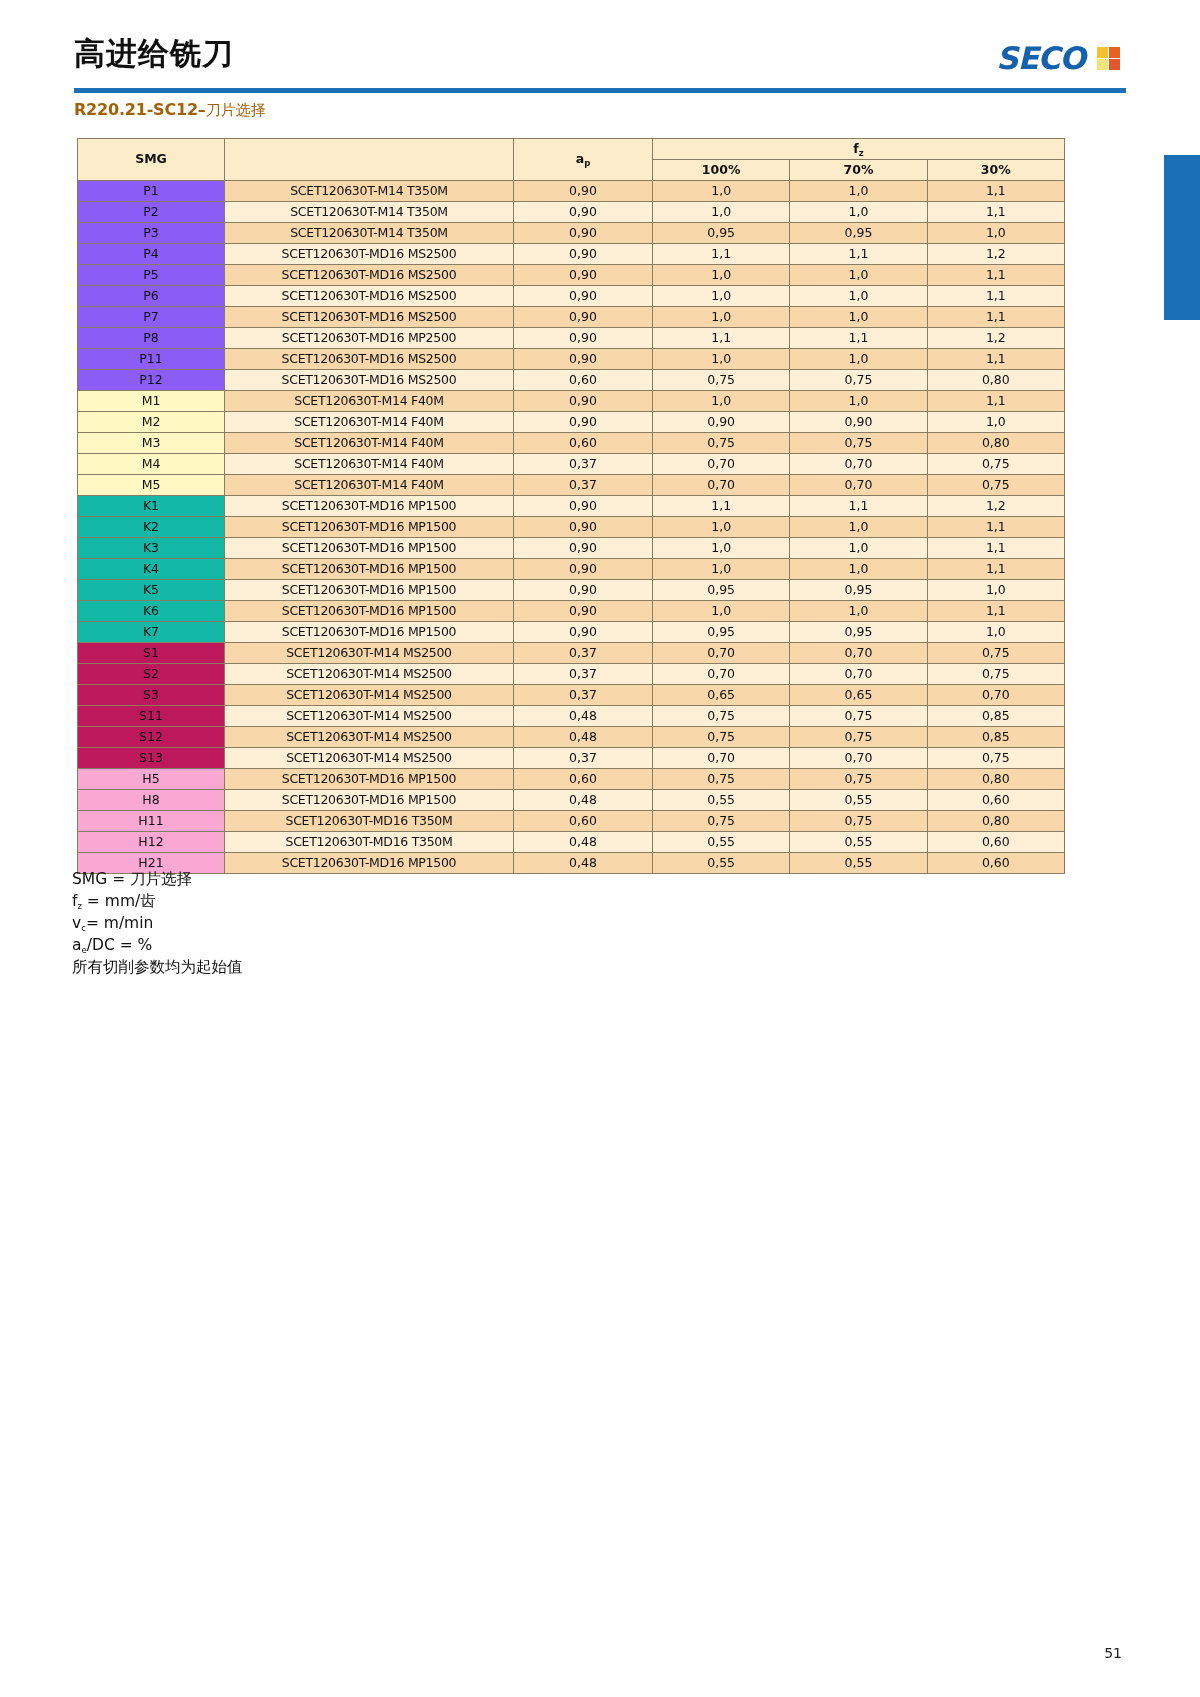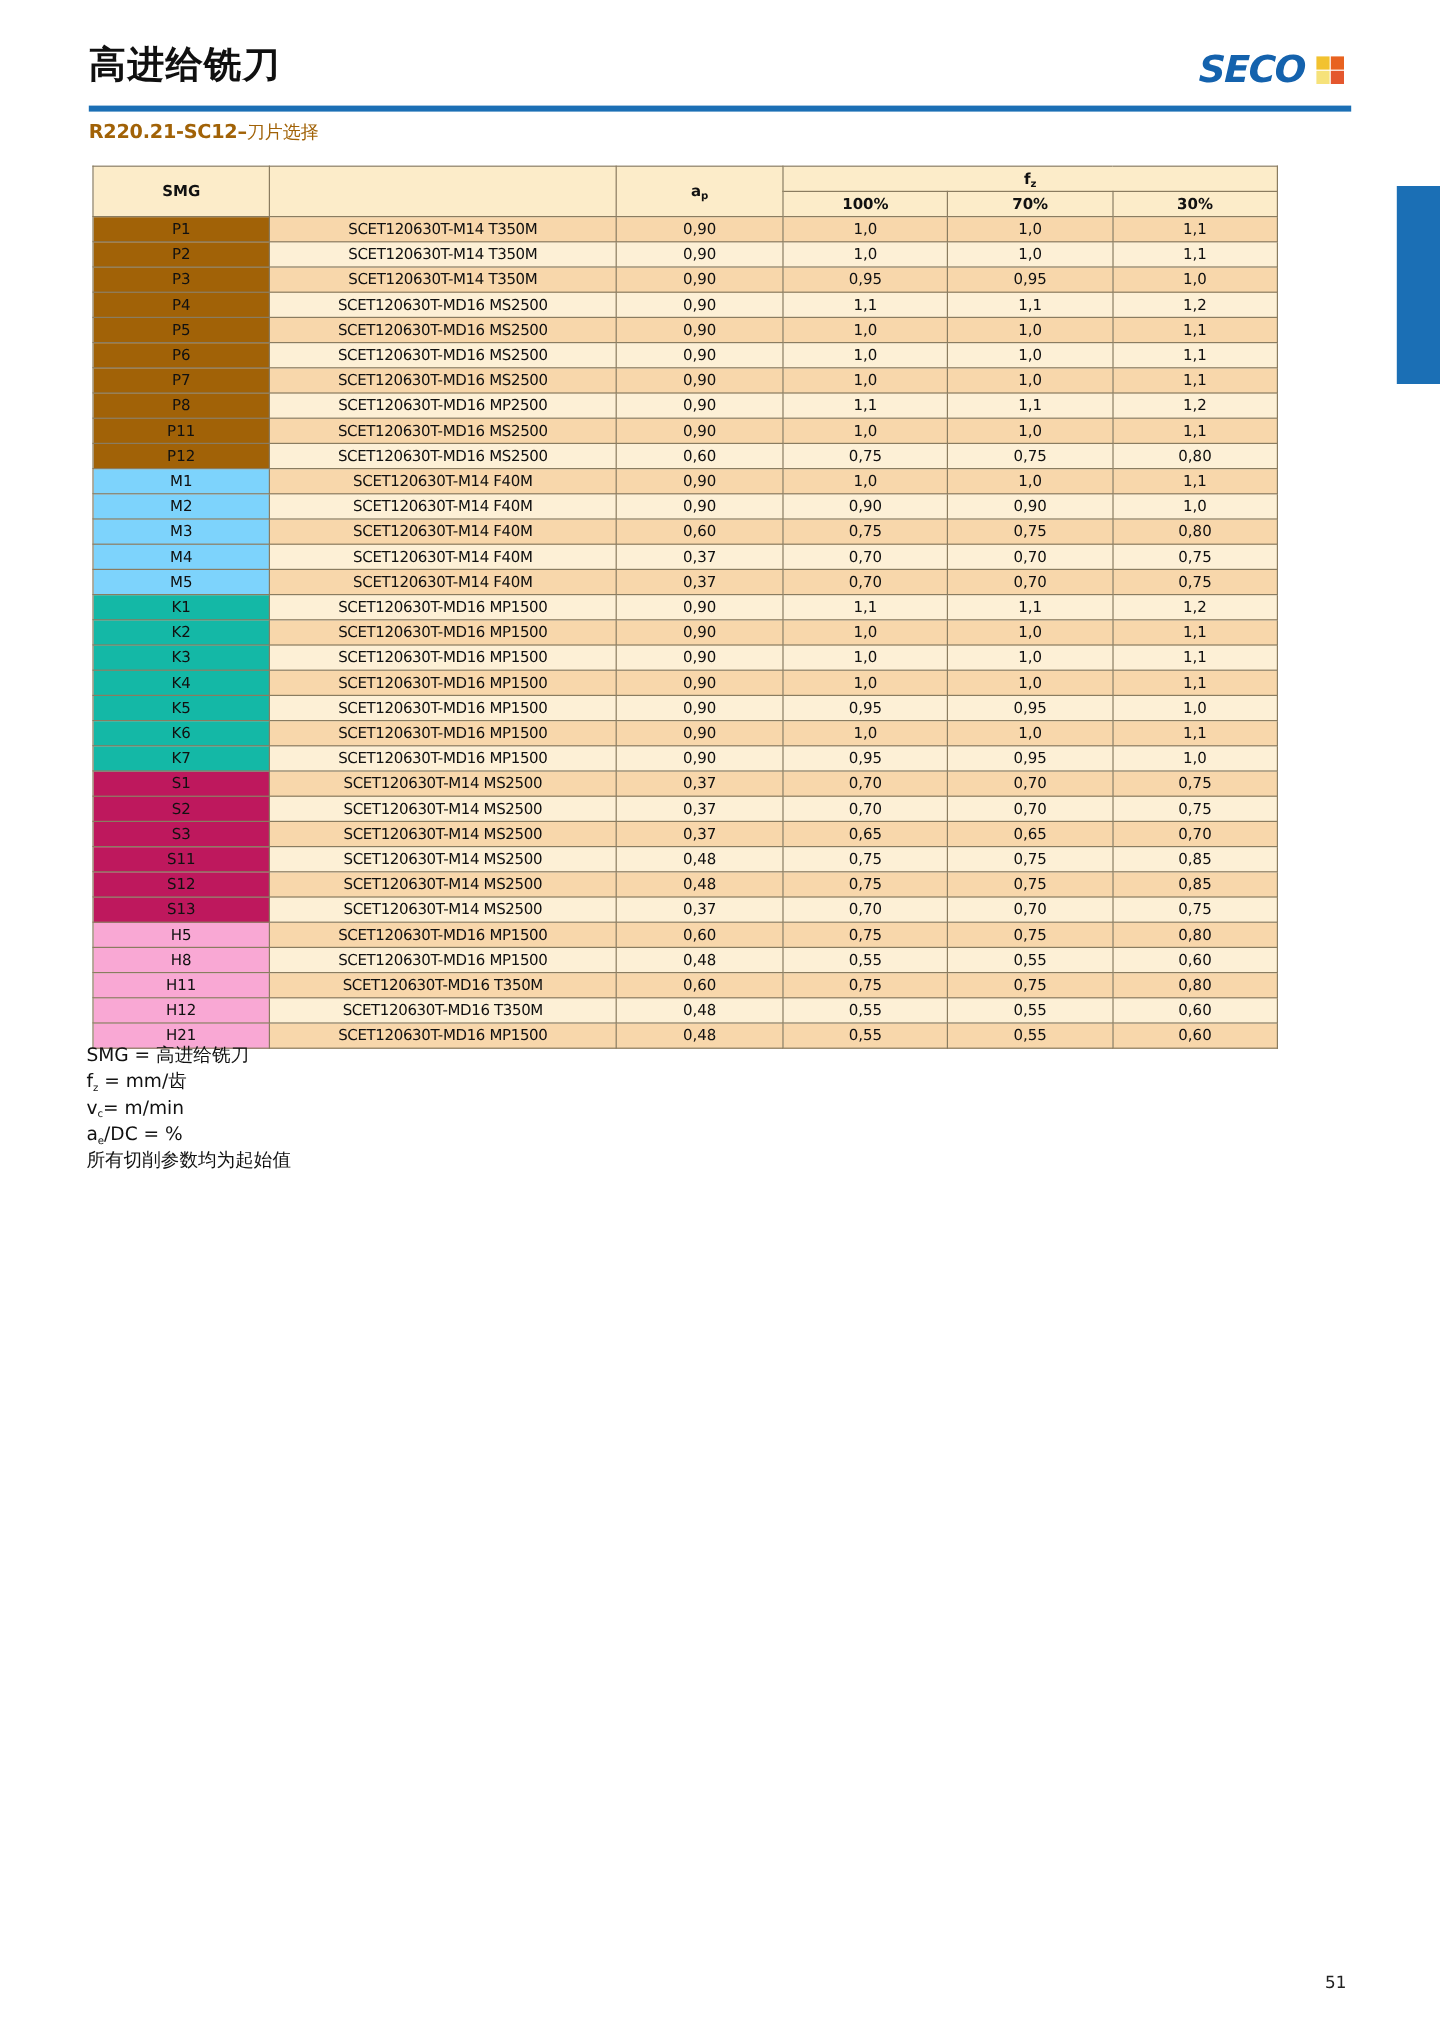--- a/index.html
+++ b/index.html
@@ -143,22 +143,22 @@
     padding-left: 8px;
     font-size: 12.5px;
     letter-spacing: -0.3px;
   }
 
   
   tr.stripe-a td.val, tr.stripe-a td.desig { background: #f8d7ab; }
   tr.stripe-b td.val, tr.stripe-b td.desig { background: #fdf0d6; }
 
   
-  td.grp-P { background: #a16207; margin-top: 44px; }
-  td.grp-M { background: #7dd3fc; }
+  td.grp-P { background: #8b5cf6; margin-top: 44px; }
+  td.grp-M { background: #fef9c3; }
   td.grp-K { background: #14b8a6; }
   td.grp-S { background: #be185d; }
   td.grp-H { background: #f9a8d4; }
 
   sub { font-size: 8.5px; vertical-align: baseline; position: relative; top: 3px; }
 
   
   .footnotes {
     position: absolute;
     left: 72px;
@@ -484,20 +484,20 @@
           <td class="val">0,48</td>
           <td class="val">0,55</td>
           <td class="val">0,55</td>
           <td class="val">0,60</td>
         </tr>
       </tbody>
   </table>
 </div>
 
 <div class="footnotes" id="footnotes">
-    <div><span>SMG</span><sub></sub><span> = 高进给铣刀</span></div>
+    <div><span>SMG</span><sub></sub><span> = 刀片选择</span></div>
     <div><span>f</span><sub>z</sub><span> = mm/齿</span></div>
     <div><span>v</span><sub>c</sub><span>= m/min</span></div>
     <div><span>a</span><sub>e</sub><span>/DC = %</span></div>
     <div><span></span><sub></sub><span>所有切削参数均为起始值</span></div>
   </div>
 
 <div class="page-number">51</div>
 
 </body></html>

